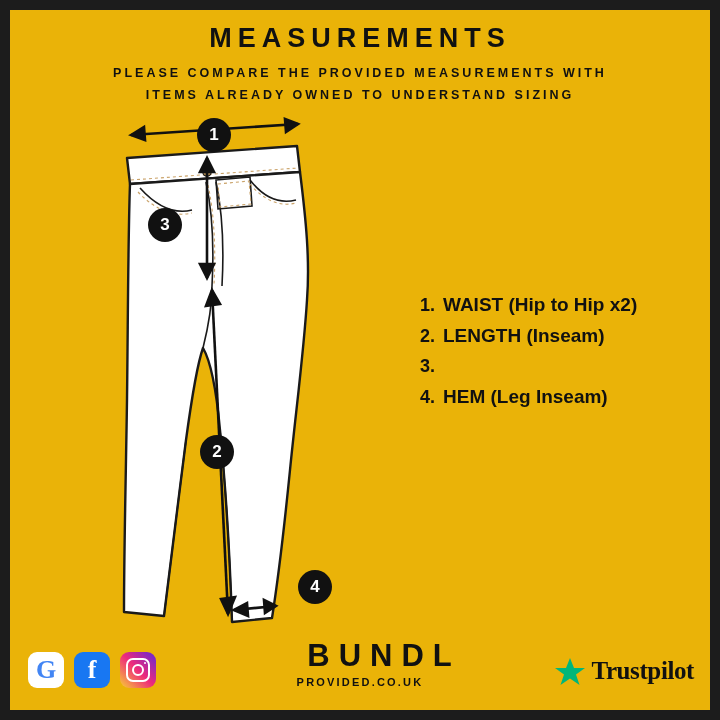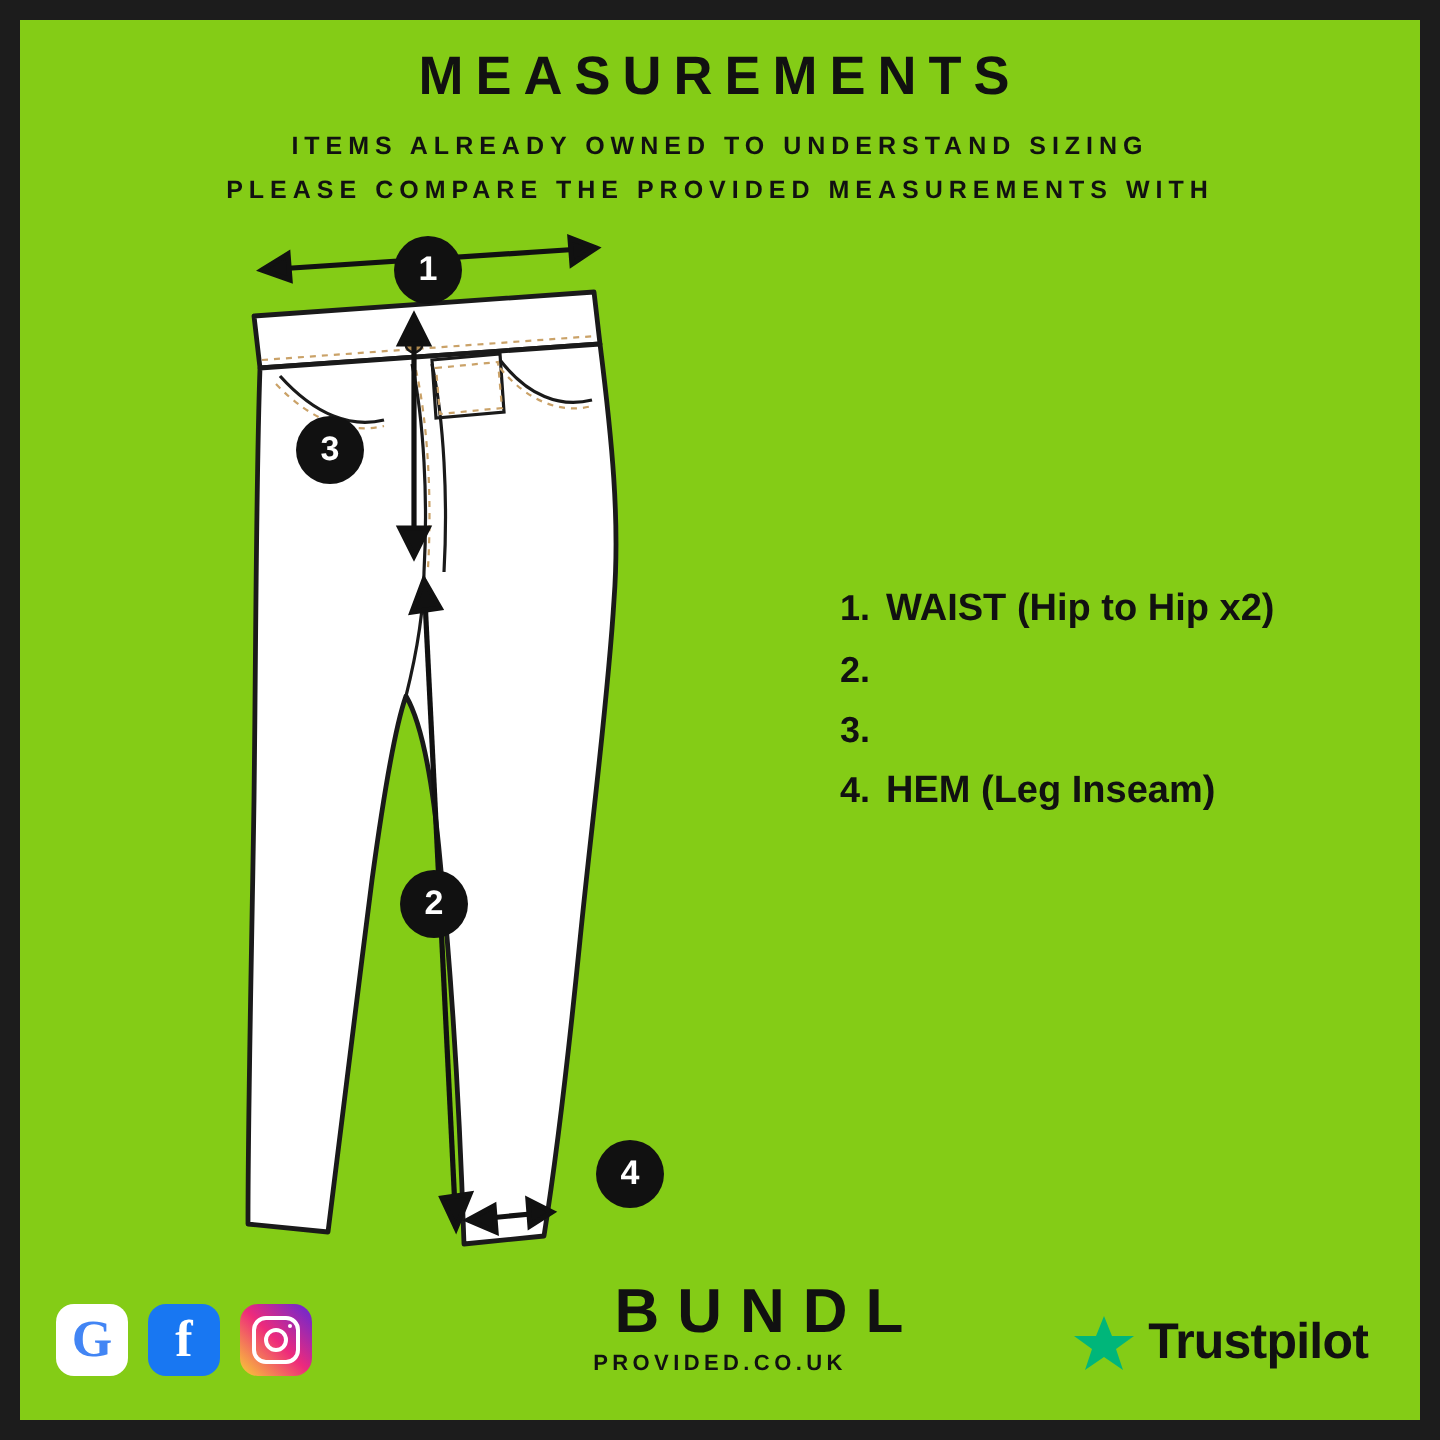--- a/index.html
+++ b/index.html
@@ -10,21 +10,21 @@
     width: 720px;
     height: 720px;
     background: #1c1c1c;
     font-family: "Liberation Sans", sans-serif;
     overflow: hidden;
   }
   #page {
     position: relative;
     width: 720px;
     height: 720px;
-    background: #84cc16;
+    background: #eab308;
     box-sizing: border-box;
     border: 10px solid #1c1c1c;
     overflow: hidden;
     padding-left: 12px;
   }
   .header {
     position: absolute;
     top: 14px;
     left: 0;
     width: 700px;
@@ -158,43 +158,44 @@
   }
   .ig-dot {
     position: absolute;
     width: 2.6px; height: 2.6px;
     background: #fff;
     border-radius: 50%;
     right: 1.6px; top: 1.6px;
   }
   .trustpilot {
     position: absolute;
-    right: 26px;
+    right: 16px;
     bottom: 24px;
     display: flex;
     align-items: flex-start;
     gap: 7px;
+    font-family: Liberation Serif, serif;
   }
   .tp-text {
     font-size: 25px;
     font-weight: bold;
     color: #111111;
     letter-spacing: -0.4px;
   }
 </style>
 </head>
 <body>
 
 <div id="page">
 
   <div class="header">
     <div class="title">MEASUREMENTS</div>
     <div class="subtitle">
+      <div>PLEASE COMPARE THE PROVIDED MEASUREMENTS WITH</div>
       <div>ITEMS ALREADY OWNED TO UNDERSTAND SIZING</div>
-      <div>PLEASE COMPARE THE PROVIDED MEASUREMENTS WITH</div>
     </div>
   </div>
 
   <div class="diagram">
     <svg width="300" height="530" viewBox="0 0 300 530">
       <g fill="#ffffff" stroke="#1a1a1a" stroke-width="2.4" stroke-linejoin="round">
 
         <path d="M27,48 L197,36 L200,62 L30,74 Z"></path>
 
         <path d="M30,74 L200,62 C206,110 210,150 207,190
@@ -256,20 +257,21 @@
     <div class="badge" style="left:198px; top:460px;">4</div>
   </div>
 
   <div class="legend">
     <div class="legend-row">
       <span class="legend-num">1.</span>
       <span class="legend-text">WAIST (Hip to Hip x2)</span>
     </div>
     <div class="legend-row">
       <span class="legend-num">2.</span>
+      <span class="legend-text">LENGTH (Inseam)</span>
     </div>
     <div class="legend-row">
       <span class="legend-num">3.</span>
     </div>
     <div class="legend-row">
       <span class="legend-num">4.</span>
       <span class="legend-text">HEM (Leg Inseam)</span>
     </div>
   </div>
 

